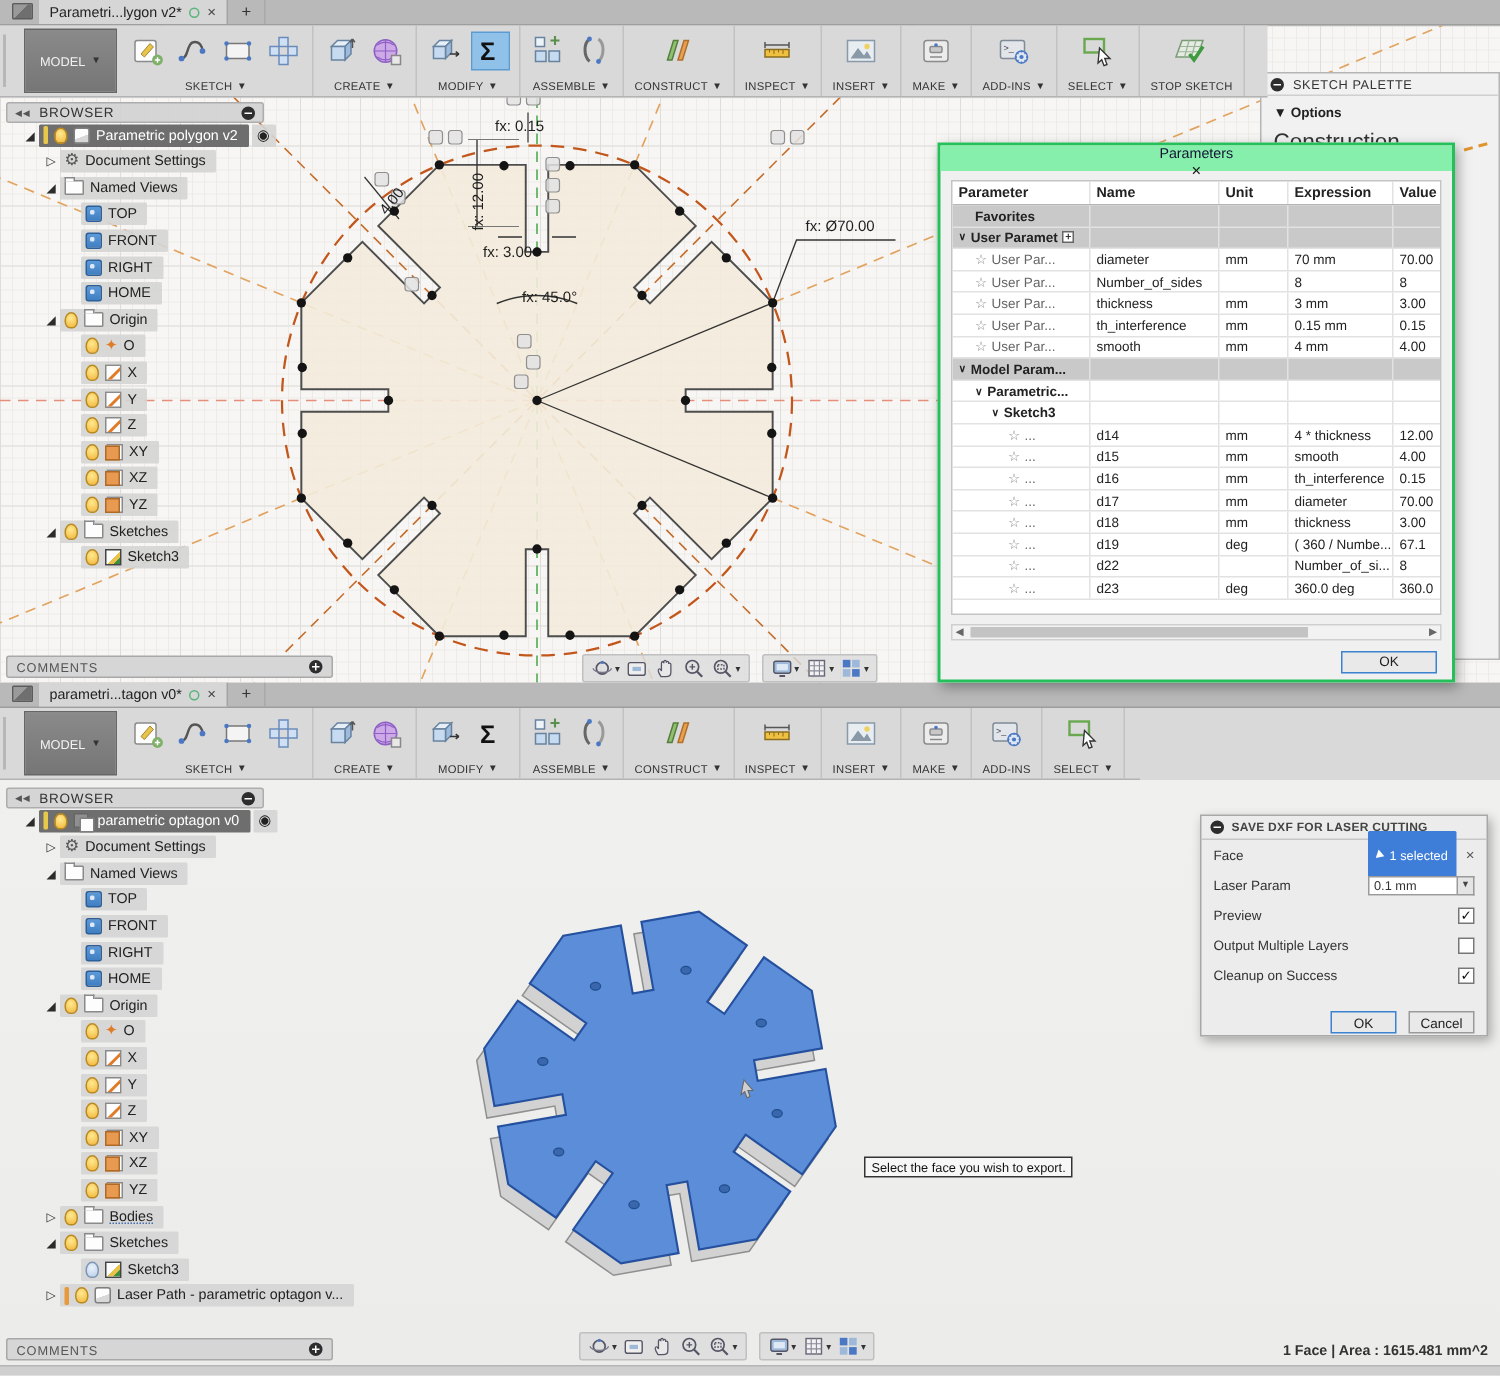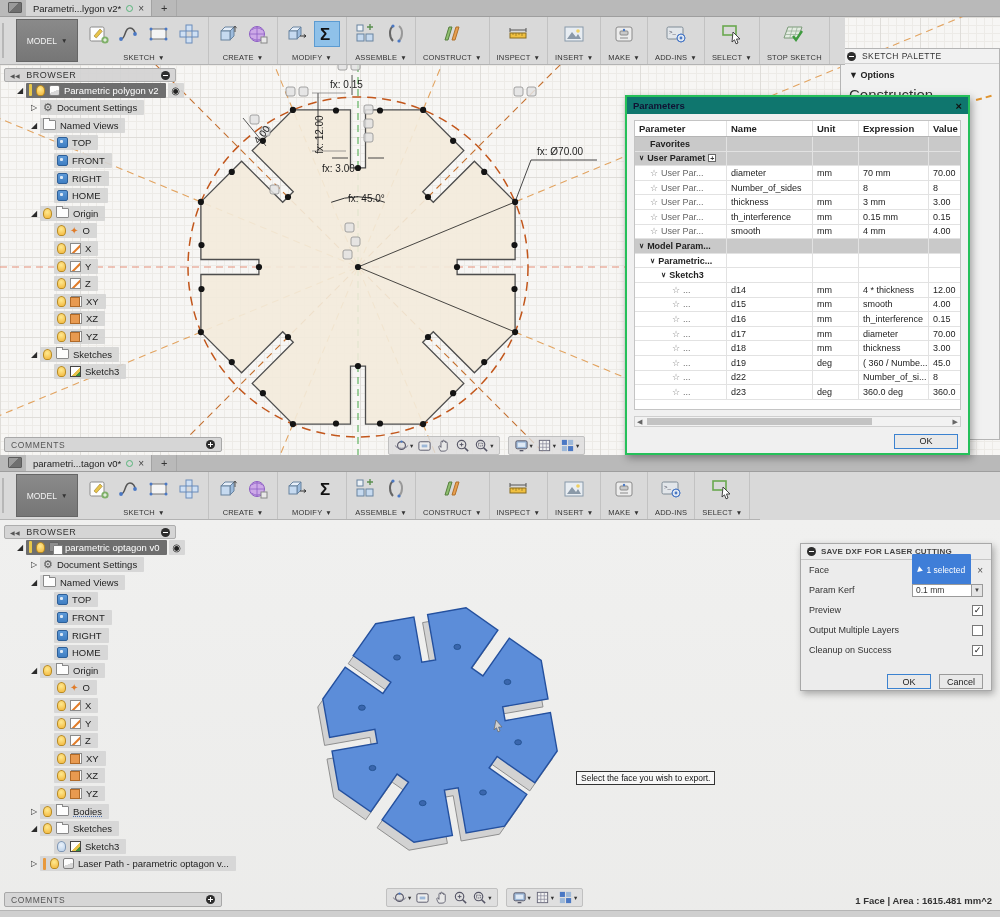--- a/index.html
+++ b/index.html
@@ -82,21 +82,21 @@
   
   .comments{position:absolute;width:218px;height:15px;background:#d6d6d6;border:1px solid #a8a8a8;border-radius:2px;display:flex;align-items:center;padding:0 6px;font-size:8.5px;color:#555;letter-spacing:.6px;z-index:20;}
   .comments .sp{flex:1;}
   .navbar{position:absolute;display:flex;gap:8px;z-index:20;}
   .navgrp{display:flex;align-items:center;gap:2px;background:#dcdcdccc;border:1px solid #c0c0c0;border-radius:2px;padding:1px 4px;}
   .nic{display:flex;align-items:center;gap:1px;padding:0 1px;}
   .nic svg{width:15px;height:15px;}
 
   
   .paramdlg{position:absolute;left:625px;top:95px;width:345px;height:360px;background:#f0f0f0;border:2px solid #25c05a;box-shadow:2px 3px 8px rgba(0,0,0,.35);z-index:40;display:flex;flex-direction:column;}
-  .pd-title{height:17px;background:#0f766e;display:flex;align-items:center;padding:0 6px;font-size:9.5px;font-weight:bold;color:#113;}
+  .pd-title{height:17px;background:#86efac;display:flex;align-items:center;padding:0 6px;font-size:9.5px;font-weight:normal;color:#113;flex-direction:column;}
   .pd-title .sp{flex:1;}
   .pd-x{font-size:11px;color:#111;}
   .pd-body{flex:1;margin:6px 7px 4px;background:#fff;border:1px solid #c4c4c4;overflow:hidden;display:flex;flex-direction:column;}
   .pt-row{display:flex;height:14.6px;border-bottom:1px solid #e2e2e2;align-items:stretch;font-size:9px;color:#222;}
   .pt-row.hdr{height:16px;font-weight:bold;border-bottom:1px solid #b5b5b5;font-size:9.5px;}
   .pt-row.grp{background:#c9c9c9;font-weight:bold;}
   .pt-row.sub{font-weight:bold;}
   .pt-c{display:flex;align-items:center;padding:0 4px;border-right:1px solid #e2e2e2;overflow:hidden;white-space:nowrap;}
   .pt-c.c0{width:92px;}.pt-c.c1{width:86px;}.pt-c.c2{width:46px;}.pt-c.c3{width:70px;}.pt-c.c4{flex:1;border-right:none;}
   .star{color:#888;font-size:9px;margin-right:3px;}
@@ -845,21 +845,21 @@
             <div class="pt-c c4">3.00</div>
           </div>
           <div class="pt-row ">
             <div class="pt-c c0" style="padding-left: 37px;">
               <span class="star">☆</span>
               <span style="color: rgb(102, 102, 102);">...</span>
             </div>
             <div class="pt-c c1">d19</div>
             <div class="pt-c c2">deg</div>
             <div class="pt-c c3">( 360 / Numbe...</div>
-            <div class="pt-c c4">45.0</div>
+            <div class="pt-c c4">67.1</div>
           </div>
           <div class="pt-row ">
             <div class="pt-c c0" style="padding-left: 37px;">
               <span class="star">☆</span>
               <span style="color: rgb(102, 102, 102);">...</span>
             </div>
             <div class="pt-c c1">d22</div>
             <div class="pt-c c2"></div>
             <div class="pt-c c3">Number_of_si...</div>
             <div class="pt-c c4">8</div>
@@ -1288,21 +1288,21 @@
       <div id="dxf-rows">
           <div class="dxf-row">
             <span class="lbl">Face</span>
             <span class="selbtn">
               <span class="selcur"></span>
               <span>1 selected</span>
             </span>
             <span class="dxf-x">×</span>
           </div>
           <div class="dxf-row">
-            <span class="lbl">Param Kerf</span>
+            <span class="lbl">Laser Param</span>
             <span style="display: flex;">
               <span class="kerfbox">0.1 mm</span>
               <span class="kerfdd">▼</span>
             </span>
           </div>
           <div class="dxf-row">
             <span class="lbl">Preview</span>
             <span class="chk">✓</span>
           </div>
           <div class="dxf-row">

